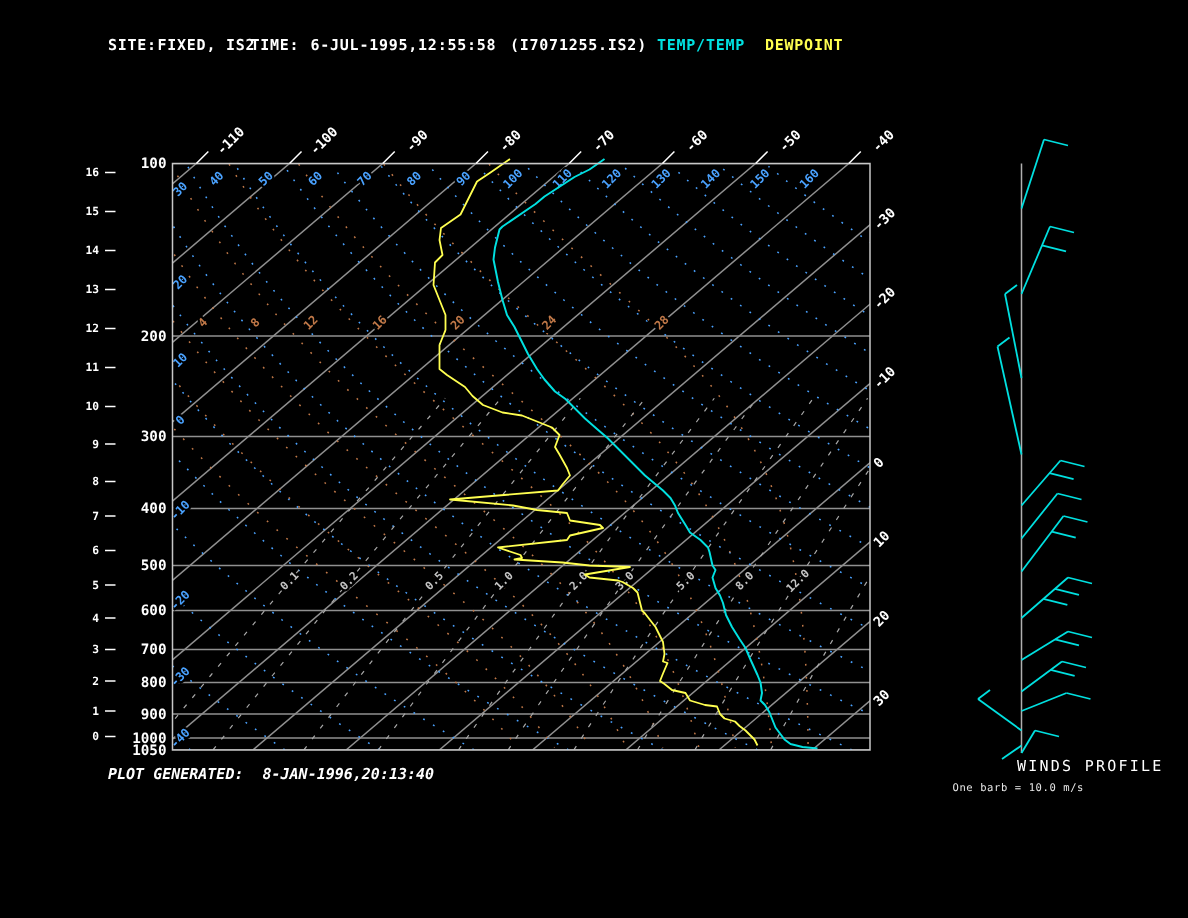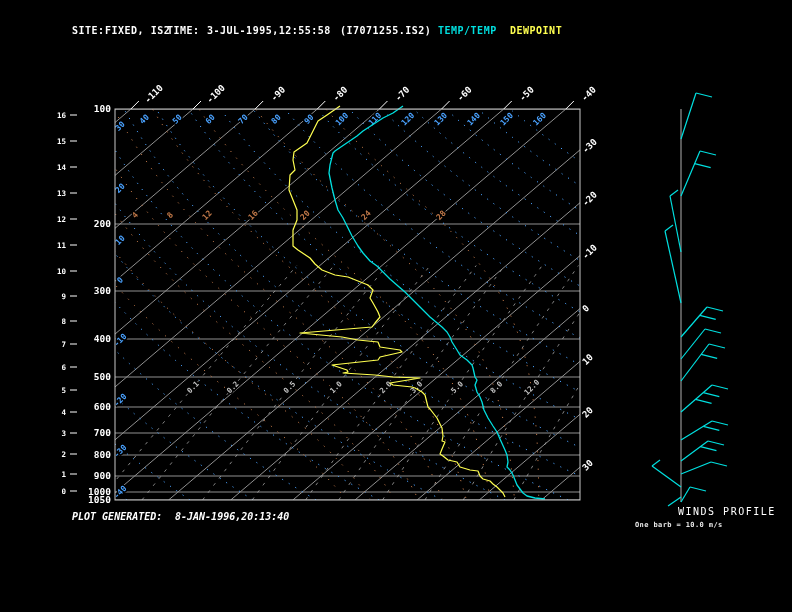--- a/index.html
+++ b/index.html
@@ -6,34 +6,34 @@
   #stage{position:relative;width:792px;height:612px;background:#000;
          font-family:"DejaVu Sans Mono","Liberation Mono",monospace;}
   svg{position:absolute;left:0;top:0;}
   .hdr{position:absolute;top:25px;left:0;width:792px;font-size:10px;font-weight:bold;
        color:#fff;letter-spacing:.5px;white-space:pre;}
   .hdr span{position:absolute;top:0;}
   .ftr{position:absolute;top:511px;left:0;width:792px;font-size:10px;font-weight:bold;color:#fff;}
   .ftr span{position:absolute;top:0;font-style:italic;}
   .wp-title{position:absolute;top:506px;left:678px;font-size:10px;font-weight:normal;
             color:#fff;letter-spacing:1.5px;}
-  .wp-legend{position:absolute;top:521px;left:635px;font-size:7px;font-weight:bold;
+  .wp-legend{position:absolute;top:521px;left:635px;font-size:7px;font-weight:normal;
              color:#e8e8e8;letter-spacing:.4px;}
   text{font-family:"DejaVu Sans Mono","Liberation Mono",monospace;font-weight:bold;}
   .halo{paint-order:stroke;stroke:#000;stroke-width:3px;}
 </style>
 </head>
 <body>
 
 <div id="stage">
   <div class="hdr">
     <span style="left:72px">SITE:</span>
     <span style="left:105px">FIXED, IS2</span>
     <span style="left:167px">TIME:</span>
-    <span style="left:207px">3-JUL-1995,12:55:58</span>
+    <span style="left:207px">6-JUL-1995,12:55:58</span>
     <span style="left:340px">(I7071255.IS2)</span>
     <span style="left:438px;color:#00e0e0">TEMP/TEMP</span>
     <span style="left:510px;color:#ffff50">DEWPOINT</span>
   </div>
 
   <svg id="plot" width="792" height="612">
       <defs>
         <clipPath id="box">
           <rect x="115" y="109" width="465" height="391"></rect>
         </clipPath>

